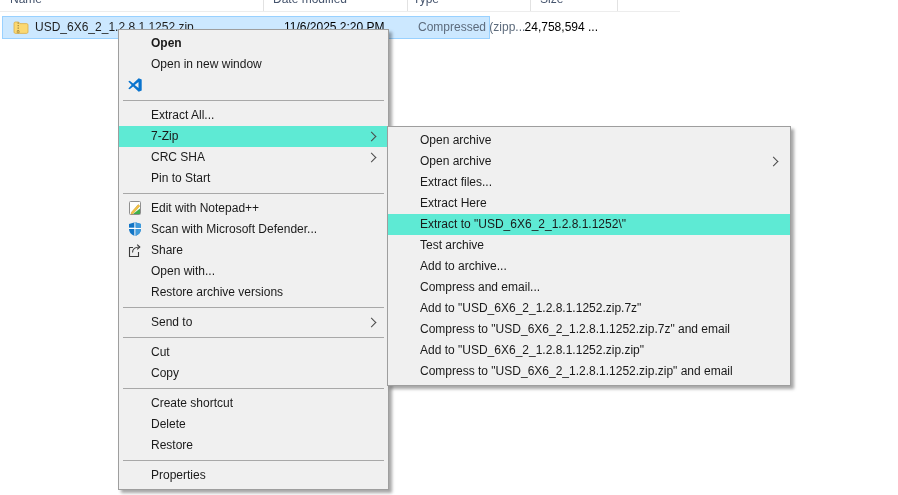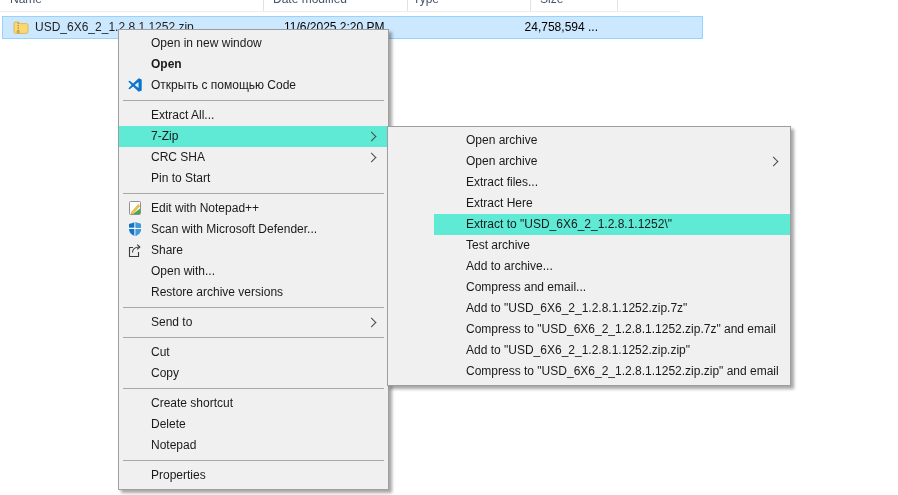--- a/index.html
+++ b/index.html
@@ -5,32 +5,32 @@
   html,body{margin:0;padding:0;}
   body{width:898px;height:495px;background:#ffffff;font-family:"Liberation Sans",sans-serif;overflow:hidden;}
   .stage{position:relative;width:898px;height:495px;background:#fff;}
 
   
   .header{position:absolute;left:0;top:0;width:680px;height:11px;overflow:hidden;border-bottom:1px solid #ededed;}
   .hcol{position:absolute;top:-8px;font-size:12px;color:#44536c;white-space:nowrap;}
   .hline{position:absolute;top:0;width:1px;height:11px;background:#e2e2e2;}
 
   
-  .file-row{position:absolute;left:2px;top:16px;width:701px;height:23px;background:#cce8ff;border:1px solid #99d1ff;box-sizing:border-box;}
+  .file-row{position:absolute;left:2px;top:16px;width:488px;height:23px;background:#cce8ff;border:1px solid #99d1ff;box-sizing:border-box;}
   .file-row span{position:absolute;top:0;height:21px;line-height:21px;font-size:12px;white-space:nowrap;overflow:hidden;}
   .f-icon{position:absolute;left:10px;top:2px;width:16px;height:16px;}
   .f-name{left:32px;color:#1f1f1f;}
   .f-date{left:281px;color:#000000;}
   .f-type{left:415px;color:#5d6b7c;}
   .f-size{left:450px;width:145px;text-align:right;color:#000000;}
 
   
   .menu{position:absolute;background:#f0f0f0;border:1px solid #9e9e9e;box-shadow:3px 3px 3px rgba(0,0,0,0.35);padding:3px 0;box-sizing:border-box;}
   .main-menu{left:118px;top:29px;width:271px;z-index:10;}
-  .sub-menu{left:387px;top:126px;width:404px;z-index:11;padding-left:46px;}
+  .sub-menu{left:387px;top:126px;width:404px;z-index:11;}
   .mi{position:relative;height:21px;line-height:21px;padding-left:32px;font-size:12px;color:#1a1a1a;white-space:nowrap;cursor:default;}
   .mi.hl{background:#5eead4;}
   .mi.bold .mi-label{font-weight:bold;}
   .mi-icon{position:absolute;left:8px;top:2px;width:16px;height:16px;}
   .mi-arrow{position:absolute;right:13px;top:7px;width:6px;height:6px;border-top:1px solid #4a4a4a;border-right:1px solid #4a4a4a;transform:rotate(45deg);}
   .msep{height:1px;background:#a8a8a8;margin:4px 4px;}
 </style>
 </head>
 <body>
 
@@ -48,35 +48,35 @@
   </div>
 
   <div class="file-row">
     <svg class="f-icon" viewBox="0 0 16 16">
       <path d="M1 4.3c0-.7.6-1.3 1.3-1.3h3.3l1.3 1.6h6.8c.7 0 1.3.6 1.3 1.3v7.2c0 .7-.6 1.3-1.3 1.3H2.3c-.7 0-1.3-.6-1.3-1.3V4.3z" fill="#fbd871" stroke="#d8ad4d" stroke-width="0.8"></path>
       <line x1="5.2" y1="3.4" x2="5.2" y2="12" stroke="#9a813b" stroke-width="1.2" stroke-dasharray="1.4 1.1"></line>
       <rect x="4.2" y="11.6" width="2" height="2.2" rx="0.5" fill="#e6c25e" stroke="#9a813b" stroke-width="0.6"></rect>
     </svg>
     <span class="f-name">USD_6X6_2_1.2.8.1.1252.zip</span>
     <span class="f-date">11/6/2025 2:20 PM</span>
+    <span class="f-type">Compressed (zipp...</span>
     <span class="f-size">24,758,594 ...</span>
   </div>
 
   <div class="menu main-menu">
+    <div class="mi bold">
+      <span class="mi-label">Open</span>
+    </div>
     <div class="mi">
       <span class="mi-label">Open in new window</span>
-    </div>
-    <div class="mi bold">
-      <span class="mi-label">Open</span>
     </div>
     <div class="mi">
       <svg class="mi-icon" viewBox="0 0 16 16">
         <path d="M11.7 1.2 6.1 6.4 2.7 3.8 1.3 4.5l3.4 3.5-3.4 3.5 1.4.7 3.4-2.6 5.6 5.2 3-1.3V2.5l-3-1.3z M11.5 5.1v5.8L7.7 8l3.8-2.9z" fill="#0a74ce"></path>
       </svg>
-      <span class="mi-label">Открыть с помощью Code</span>
     </div>
     <div class="msep"></div>
     <div class="mi">
       <span class="mi-label">Extract All...</span>
     </div>
     <div class="mi hl">
       <span class="mi-label">7-Zip</span>
       <span class="mi-arrow"></span>
     </div>
     <div class="mi">
@@ -139,21 +139,21 @@
       <span class="mi-label">Copy</span>
     </div>
     <div class="msep"></div>
     <div class="mi">
       <span class="mi-label">Create shortcut</span>
     </div>
     <div class="mi">
       <span class="mi-label">Delete</span>
     </div>
     <div class="mi">
-      <span class="mi-label">Notepad</span>
+      <span class="mi-label">Restore</span>
     </div>
     <div class="msep"></div>
     <div class="mi">
       <span class="mi-label">Properties</span>
     </div>
   </div>
 
   <div class="menu sub-menu">
     <div class="mi">
       <span class="mi-label">Open archive</span>

